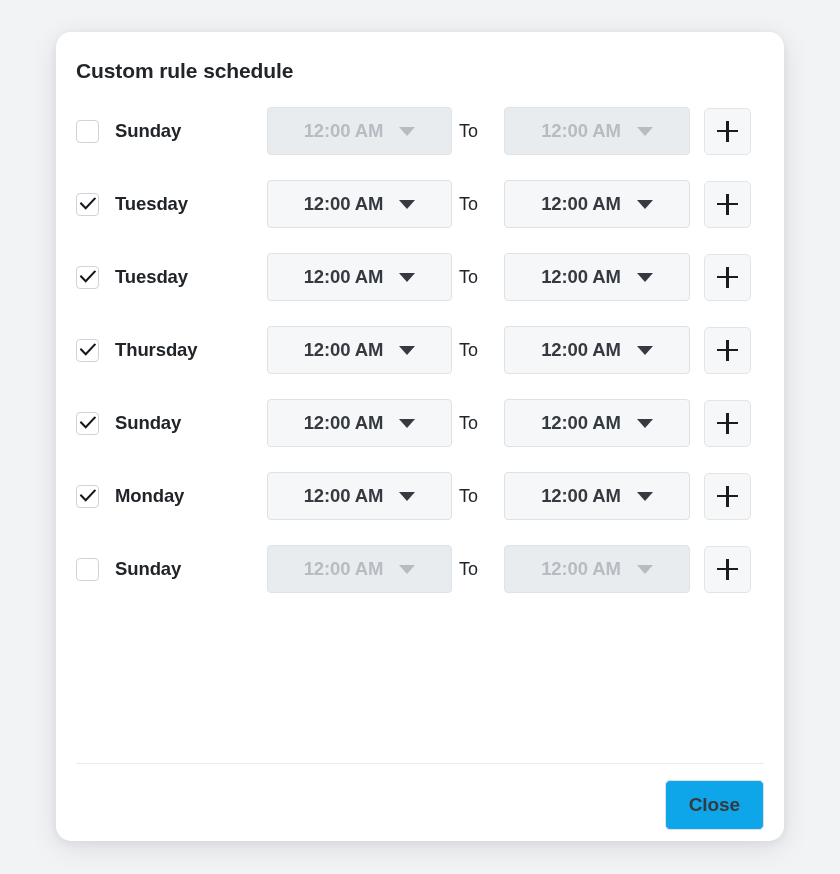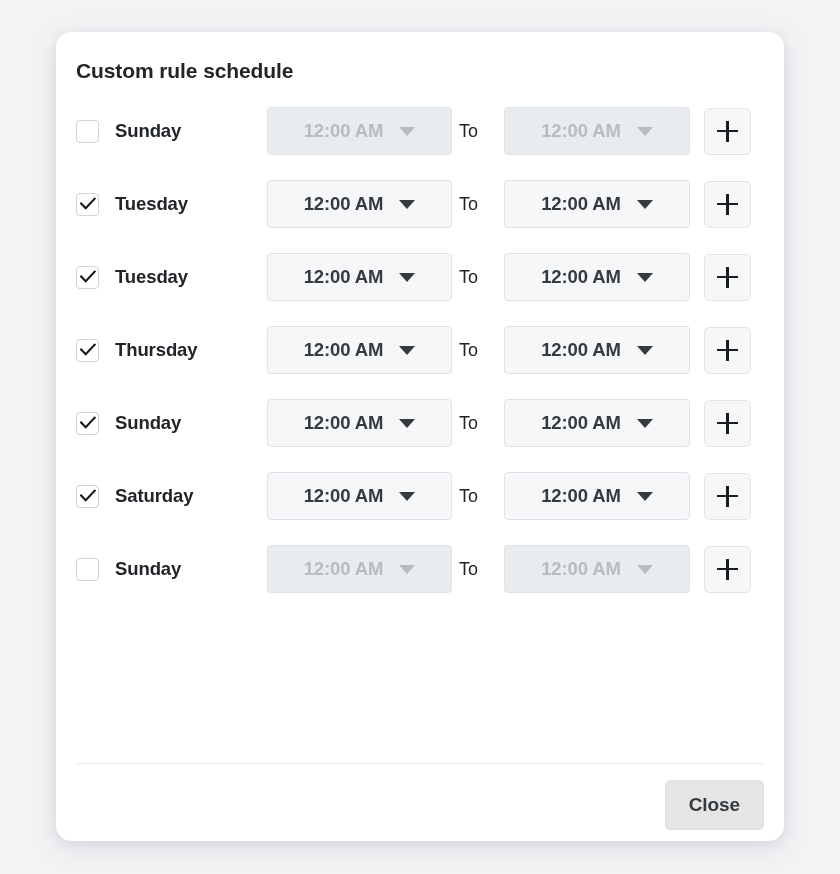--- a/index.html
+++ b/index.html
@@ -207,21 +207,21 @@
     top: 748px;
     display: flex;
     justify-content: flex-end;
   }
 
   .close-btn {
     height: 50px;
     padding: 0 23px;
     border: 1px solid #dde1e5;
     border-radius: 5px;
-    background: #e5e5e5;
+    background: #0ea5e9;
     font-family: "Liberation Sans", sans-serif;
     font-size: 19px;
     font-weight: bold;
     color: #343a40;
     letter-spacing: -0.1px;
     cursor: pointer;
     display: flex;
     align-items: center;
     justify-content: center;
   }
@@ -339,21 +339,21 @@
               <span class="plus-h"></span>
               <span class="plus-v"></span>
             </div>
           </div>
           <div class="day-row">
             <div class="checkbox checked">
               <svg width="17" height="13" viewBox="0 0 17 13">
                 <path d="M1.6 6.3 L6.2 11 L15.2 1.4" fill="none" stroke="#14181c" stroke-width="2.1" stroke-linecap="square" stroke-linejoin="miter"></path>
               </svg>
             </div>
-            <div class="day-label">Saturday</div>
+            <div class="day-label">Monday</div>
             <div class="time-select start">
               <span class="time-text">12:00 AM</span>
               <span class="caret"></span>
             </div>
             <div class="to-label">To</div>
             <div class="time-select end">
               <span class="time-text">12:00 AM</span>
               <span class="caret"></span>
             </div>
             <div class="add-btn">

